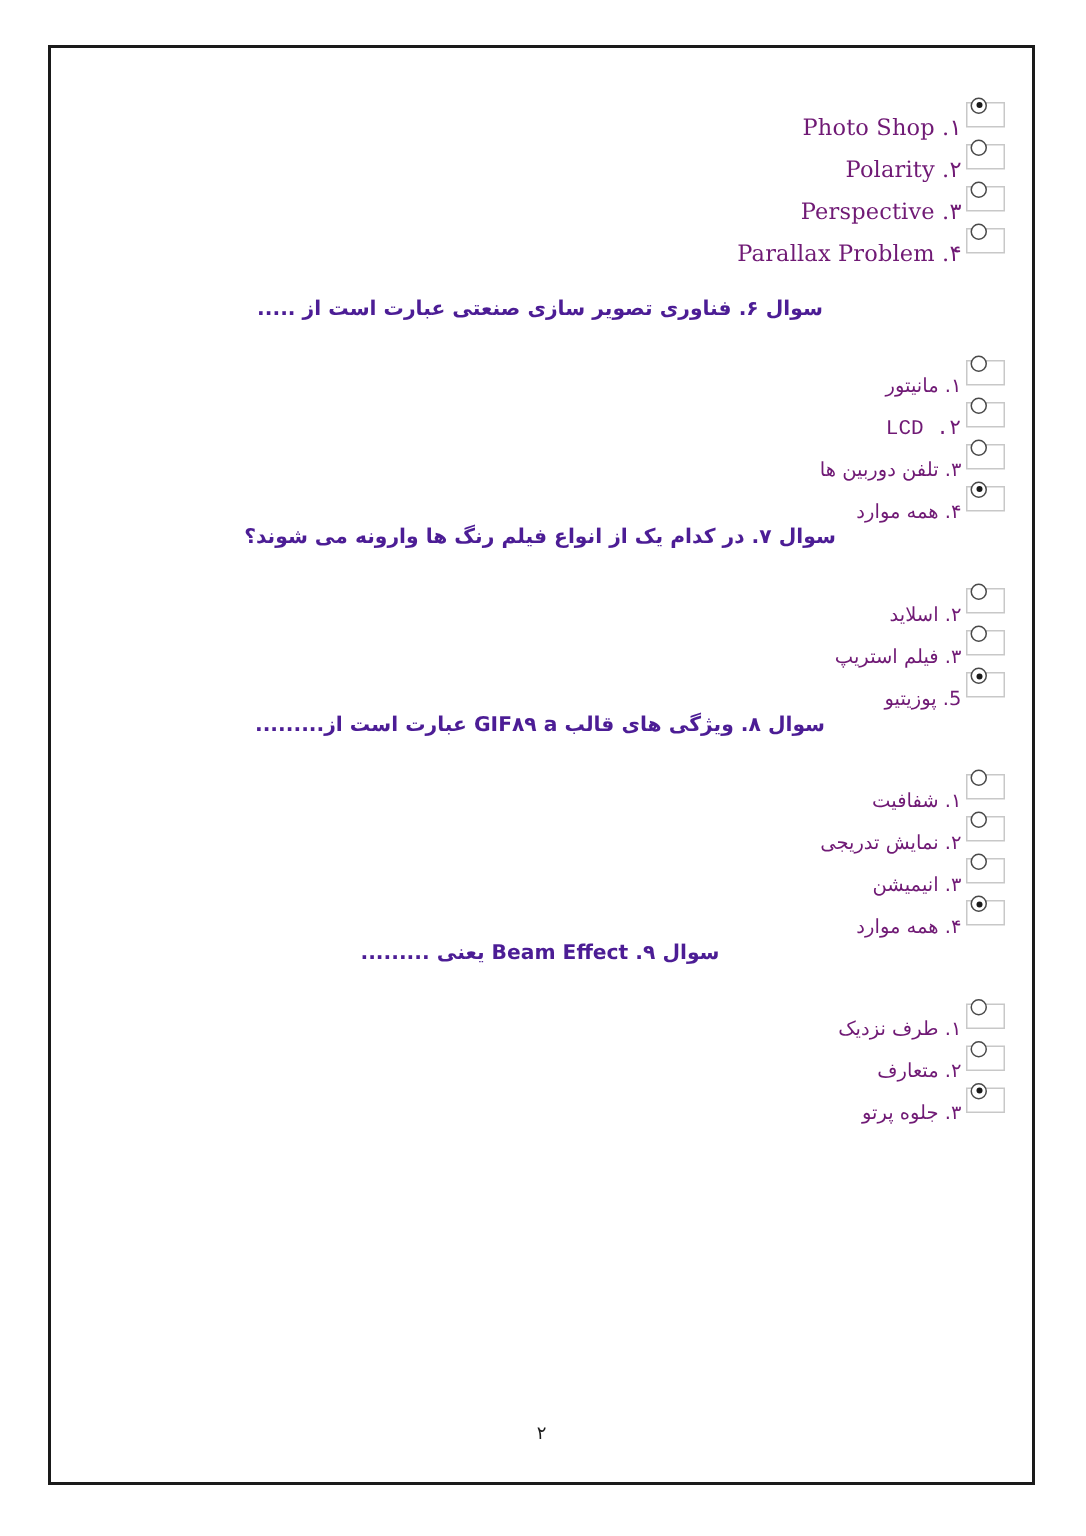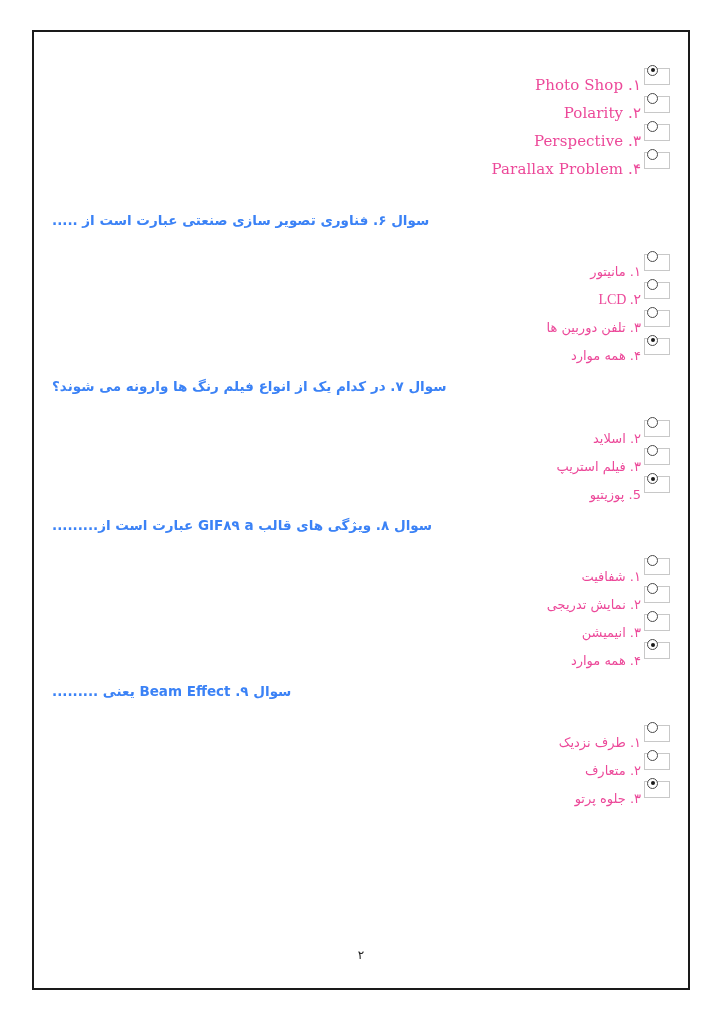--- a/index.html
+++ b/index.html
@@ -36,28 +36,28 @@
     padding: 30px 18px 10px 18px;
     box-sizing: border-box;
     direction: rtl;
   }
 
   
   .q-block { margin: 0; }
 
   .q-text {
     direction: rtl;
-    text-align: left;
+    text-align: center;
     font-family: "DejaVu Sans", "Liberation Sans", sans-serif;
     font-weight: bold;
     font-size: 13.5px;
-    color: #3b82f6;
+    color: #4c1d95;
     line-height: 1.5;
     padding-right: 2px;
-    margin-top: 16px;
+    margin-top: 2px;
     margin-bottom: 18px;
     white-space: nowrap;
   }
 
   .options {
     list-style: none;
     margin: 0;
     padding: 0;
     direction: rtl;
   }
@@ -100,30 +100,30 @@
     transform: translate(-50%, -50%);
     width: 4px;
     height: 4px;
     border-radius: 50%;
     background: #1a1a1a;
   }
 
   .option-label {
     font-family: "DejaVu Sans", "Liberation Sans", sans-serif;
     font-size: 13px;
-    color: #ec4899;
+    color: #701a75;
     line-height: 1;
     white-space: nowrap;
     direction: rtl;
     text-align: right;
     padding-right: 1px;
     margin-top: 19px;
   }
   .option-label.latin {
-    font-family: Liberation Serif, serif;
+    font-family: Liberation Mono, monospace;
     font-size: 14px;
     text-align: center;
   }
 
   
   .option-label.serif-latin {
     font-family: "DejaVu Serif", "Liberation Serif", serif;
     font-size: 15px;
     letter-spacing: 0.1px;
   }

